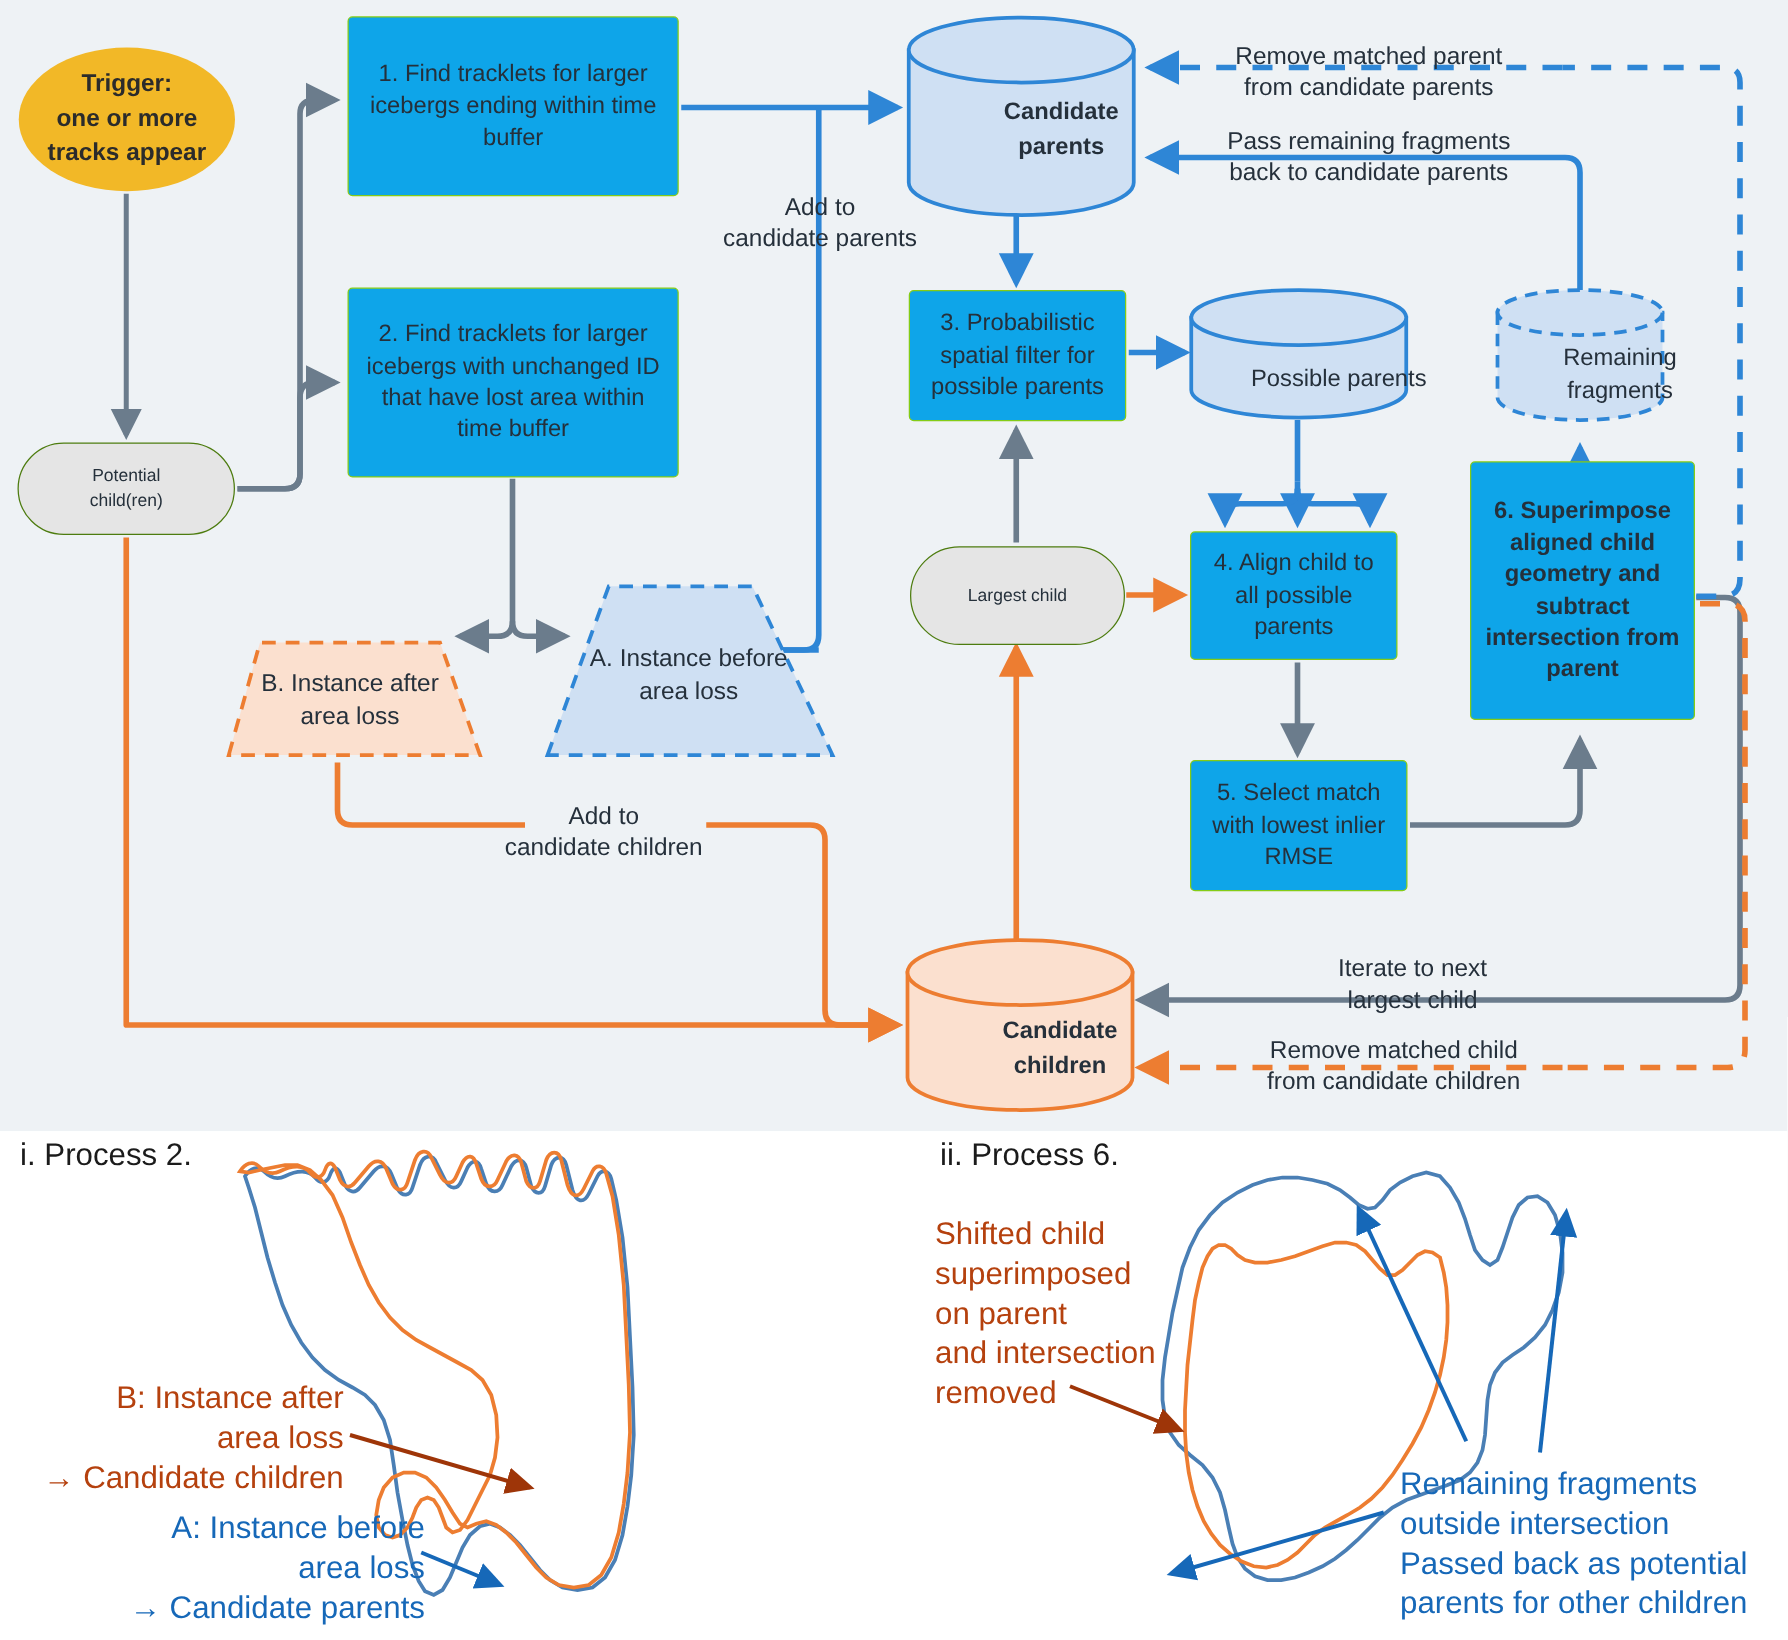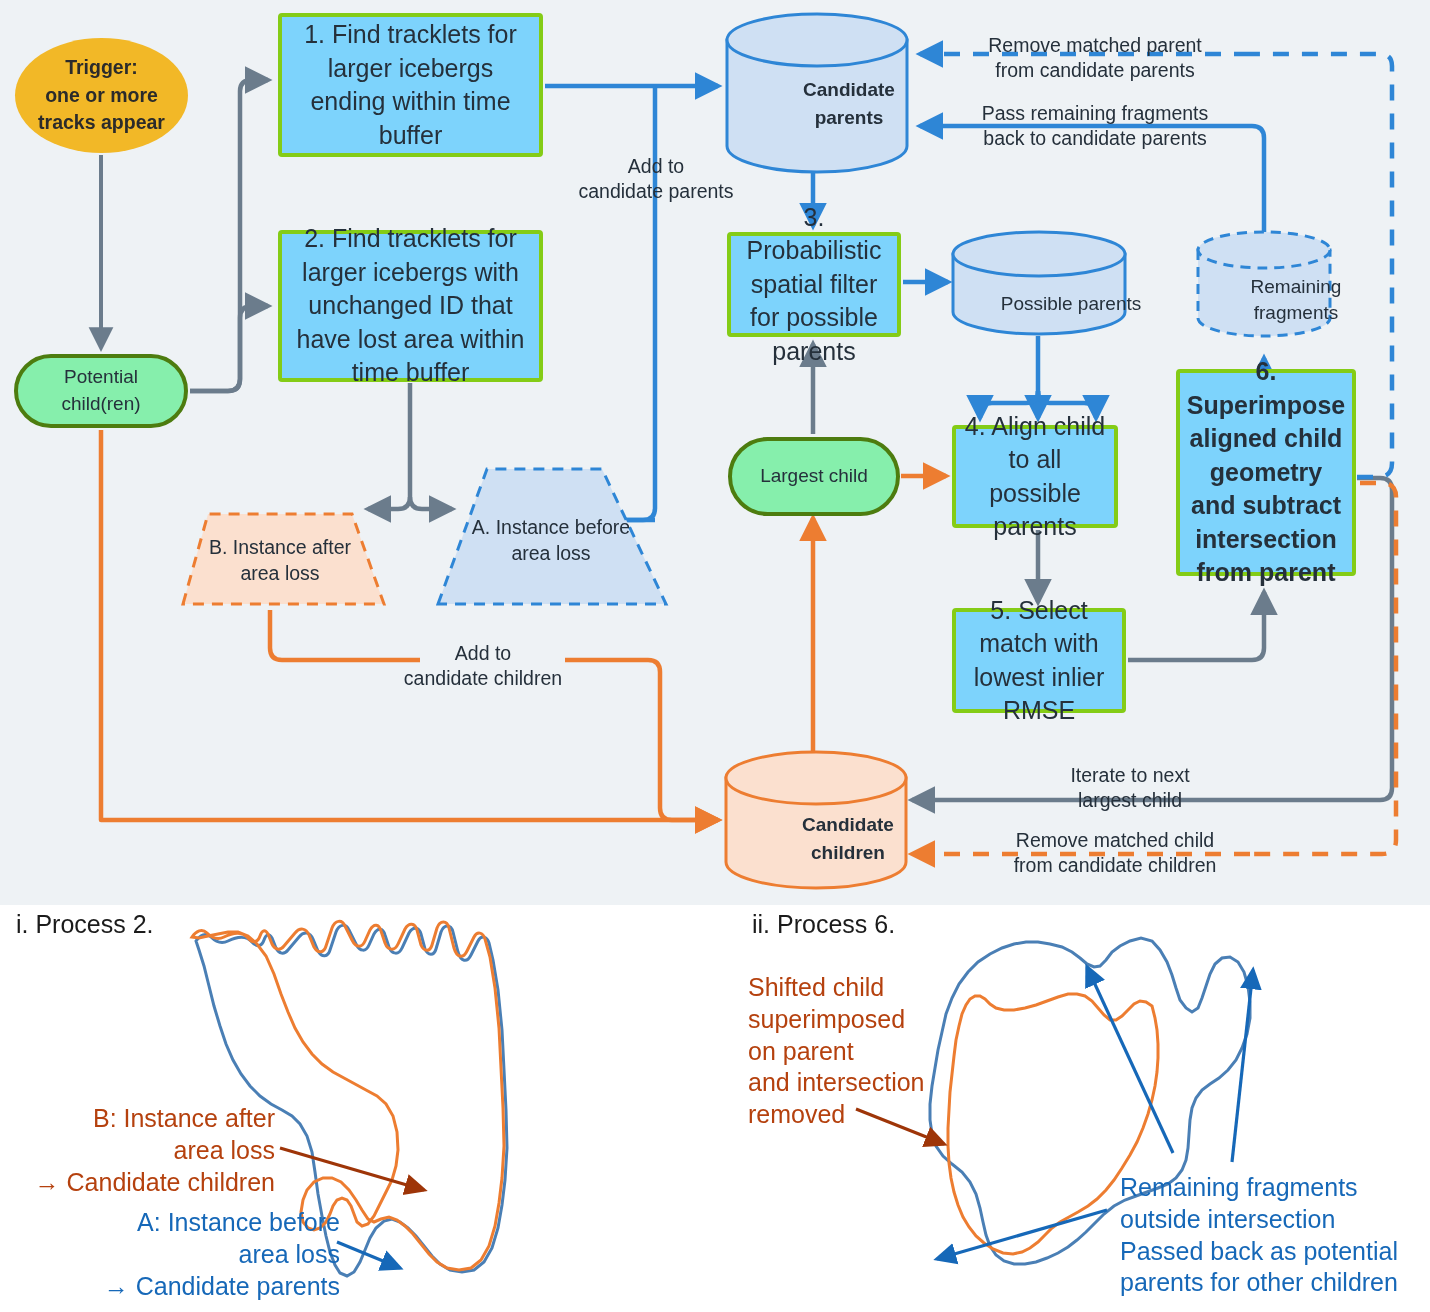--- a/index.html
+++ b/index.html
@@ -3,23 +3,23 @@
 <meta charset="utf-8">
 <style>
   html,body{margin:0;padding:0;background:#ffffff;}
   body{width:1430px;height:1312px;font-family:"Liberation Sans",sans-serif;position:relative;overflow:hidden;}
   #root{position:relative;width:1430px;height:1312px;}
   #flow-panel{position:absolute;left:0;top:0;width:1430px;height:905px;background:#eef2f5;}
   #bottom-panel{position:absolute;left:0;top:905px;width:1430px;height:407px;background:#ffffff;}
   svg.layer{position:absolute;left:0;top:0;width:1430px;height:1312px;pointer-events:none;}
   .node{position:absolute;display:flex;align-items:center;justify-content:center;text-align:center;
         box-sizing:border-box;color:#25303b;}
-  .proc{background:#7dd3fc;border:4px solid #84cc16;border-radius:4px;font-size:25px;line-height:1.34;padding:4px 8px;}
+  .proc{background:#0ea5e9;border:1px solid #84cc16;border-radius:4px;font-size:19px;line-height:1.34;padding:4px 8px;}
   .trigger{background:#f2b827;border-radius:50%;font-size:19.5px;line-height:1.42;font-weight:400;color:#2b2b2b;}
-  .pill{background:#86efac;border:4px solid #4d7c0f;border-radius:40px;font-size:19px;line-height:1.42;}
+  .pill{background:#e5e5e5;border:1px solid #4d7c0f;border-radius:40px;font-size:14px;line-height:1.42;}
   .lbl{position:absolute;font-size:19.5px;line-height:1.3;color:#25303b;text-align:center;}
   .cylwrap{position:absolute;}
   .cyltext{position:absolute;left:0;width:100%;text-align:center;font-size:19px;line-height:1.3;color:#25303b;padding-left:32px;}
   .cyltext.bold{font-weight:bold;}
   .capwrap{position:absolute;font-size:25px;color:#1b1b1b;}
   .anno{position:absolute;font-size:25px;line-height:1.27;}
   .anno.orange{color:#b5410e;text-align:right;}
   .anno.blue{color:#1668b8;text-align:right;}
   .anno.blue-l{color:#1668b8;text-align:left;}
   .anno.orange-l{color:#b5410e;text-align:left;}

